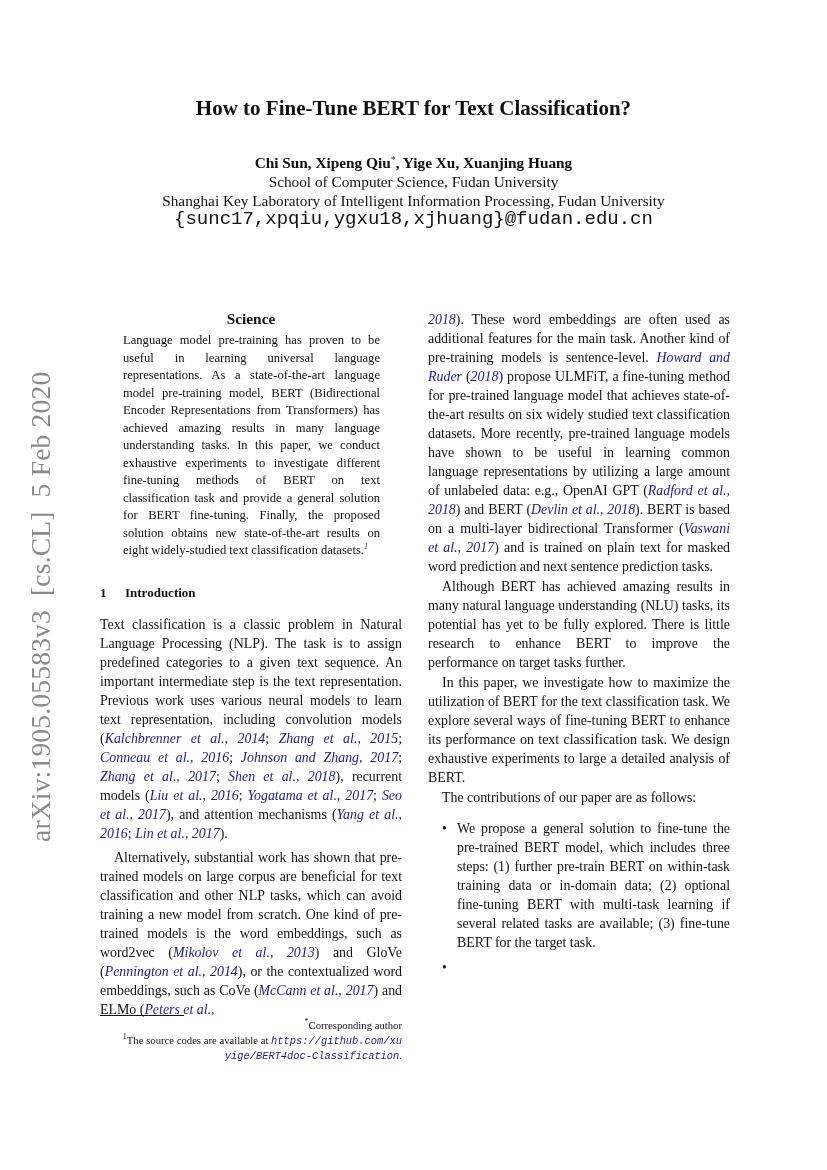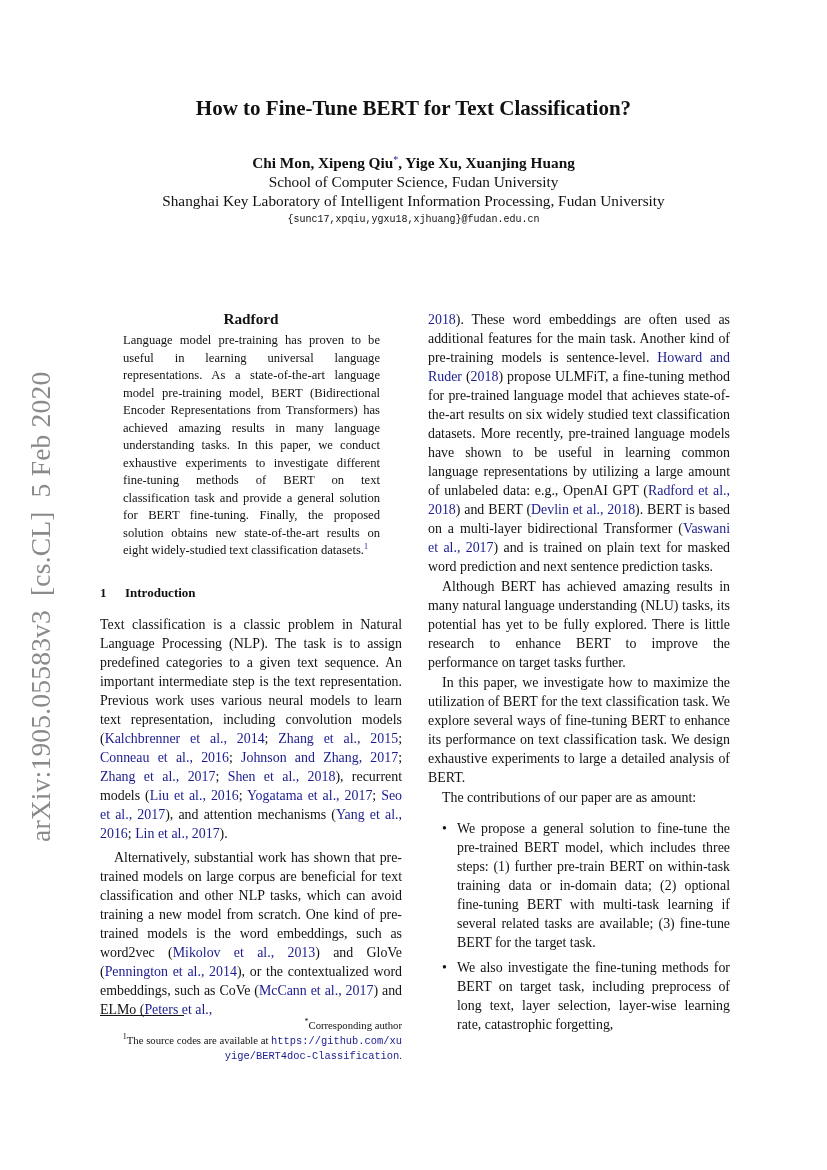--- a/index.html
+++ b/index.html
@@ -1,36 +1,36 @@
 <!DOCTYPE html>
 <html><head>
 <meta charset="utf-8">
 <style>
   html, body { margin: 0; padding: 0; }
   body {
     width: 827px; height: 1170px; background: #ffffff; position: relative; overflow: hidden;
     font-family: "Liberation Serif", "DejaVu Serif", serif; color: #111;
   }
-  .link { color: #1b1b8f; }
+  .link { color: #1b1b8f; font-style: italic; }
   .mono { font-family: "Liberation Mono", "DejaVu Sans Mono", monospace; }
   .sidebar {
     position: absolute; left: 21px; top: 842px; width: 480px; height: 40px;
     transform: rotate(-90deg); transform-origin: 0 0;
     font-size: 27.5px; color: #8a8a8a; white-space: nowrap; letter-spacing: 0.2px;
     line-height: 40px;
   }
   .sidebar .gap { display: inline-block; width: 14px; }
   .title {
     position: absolute; top: 96px; left: 0; width: 827px; text-align: center;
     font-weight: bold; font-size: 21px;
   }
   .authors { position: absolute; top: 150px; left: 0; width: 827px; text-align: center; font-size: 15.3px; line-height: 19px; }
   .authors .names { font-weight: bold; }
   .authors .star { color: #1b1b8f; font-size: 10px; vertical-align: 5px; font-weight: normal; }
-  .authors .email { font-size: 10px; }
+  .authors .email { font-size: 19px; }
   .abstract-head { position: absolute; top: 310px; left: 122px; width: 258px; text-align: center; font-weight: bold; font-size: 15.3px; }
   .abstract {
     position: absolute; top: 332px; left: 123px; width: 257px;
     font-size: 12.6px; line-height: 17.5px; text-align: justify; hyphens: none;
   }
   sup { font-size: 8px; vertical-align: 5px; line-height: 0; }
   .sec-head { position: absolute; top: 585px; left: 100px; font-weight: bold; font-size: 13px; }
   .sec-head .num { display: inline-block; width: 25px; }
   .col {
     position: absolute; width: 302px; font-size: 13.9px; line-height: 19px;
@@ -51,44 +51,44 @@
 </head>
 <body>
 
 <div class="sidebar">
   <span>arXiv:1905.05583v3</span><span class="gap"></span><span>[cs.CL]</span><span class="gap"></span><span>5 Feb 2020</span>
 </div>
 
 <div class="title">How to Fine-Tune BERT for Text Classification?</div>
 
 <div class="authors">
-  <div class="names"><span>Chi Mon, Xipeng Qiu</span><span class="star">*</span><span>, Yige Xu, Xuanjing Huang</span></div>
+  <div class="names"><span>Chi Sun, Xipeng Qiu</span><span class="star">*</span><span>, Yige Xu, Xuanjing Huang</span></div>
   <div>School of Computer Science, Fudan University</div>
   <div>Shanghai Key Laboratory of Intelligent Information Processing, Fudan University</div>
   <div class="email mono">{sunc17,xpqiu,ygxu18,xjhuang}@fudan.edu.cn</div>
 </div>
 
-<div class="abstract-head">Radford</div>
+<div class="abstract-head">Science</div>
 <div class="abstract"><span>Language model pre-training has proven to be useful in learning universal language representations. As a state-of-the-art language model pre-training model, BERT (Bidirectional Encoder Representations from Transformers) has achieved amazing results in many language understanding tasks. In this paper, we conduct exhaustive experiments to investigate different fine-tuning methods of BERT on text classification task and provide a general solution for BERT fine-tuning. Finally, the proposed solution obtains new state-of-the-art results on eight widely-studied text classification datasets.</span><sup class="link">1</sup></div>
 
 <div class="sec-head"><span class="num">1</span><span>Introduction</span></div>
 
 <div class="col col-left">
   <p><span>Text classification is a classic problem in Natural Language Processing (NLP). The task is to assign predefined categories to a given text sequence. An important intermediate step is the text representation. Previous work uses various neural models to learn text representation, including convolution models (</span><span class="link">Kalchbrenner et al., 2014</span>; <span class="link">Zhang et al., 2015</span>; <span class="link">Conneau et al., 2016</span>; <span class="link">Johnson and Zhang, 2017</span>; <span class="link">Zhang et al., 2017</span>; <span class="link">Shen et al., 2018</span><span>), recurrent models (</span><span class="link">Liu et al., 2016</span>; <span class="link">Yogatama et al., 2017</span>; <span class="link">Seo et al., 2017</span><span>), and attention mechanisms (</span><span class="link">Yang et al., 2016</span>; <span class="link">Lin et al., 2017</span><span>).</span></p>
   <p class="indent" style="margin-top:5px"><span>Alternatively, substantial work has shown that pre-trained models on large corpus are beneficial for text classification and other NLP tasks, which can avoid training a new model from scratch. One kind of pre-trained models is the word embeddings, such as word2vec (</span><span class="link">Mikolov et al., 2013</span><span>) and GloVe (</span><span class="link">Pennington et al., 2014</span><span>), or the contextualized word embeddings, such as CoVe (</span><span class="link">McCann et al., 2017</span><span>) and ELMo (</span><span class="link">Peters et al.,</span></p>
 </div>
 
 <div class="footrule"></div>
 <div class="footnotes">
   <p><sup>*</sup><span>Corresponding author</span></p>
   <p><sup>1</sup><span>The source codes are available at </span><span class="mono link" style="word-break:break-all">https://github.com/xuyige/BERT4doc-Classification</span><span>.</span></p>
 </div>
 
 <div class="col col-right">
   <p><span class="link">2018</span><span>). These word embeddings are often used as additional features for the main task. Another kind of pre-training models is sentence-level. </span><span class="link">Howard and Ruder</span><span> (</span><span class="link">2018</span><span>) propose ULMFiT, a fine-tuning method for pre-trained language model that achieves state-of-the-art results on six widely studied text classification datasets. More recently, pre-trained language models have shown to be useful in learning common language representations by utilizing a large amount of unlabeled data: e.g., OpenAI GPT (</span><span class="link">Radford et al., 2018</span><span>) and BERT (</span><span class="link">Devlin et al., 2018</span><span>). BERT is based on a multi-layer bidirectional Transformer (</span><span class="link">Vaswani et al., 2017</span><span>) and is trained on plain text for masked word prediction and next sentence prediction tasks.</span></p>
   <p class="indent" style="margin-top:1px">Although BERT has achieved amazing results in many natural language understanding (NLU) tasks, its potential has yet to be fully explored. There is little research to enhance BERT to improve the performance on target tasks further.</p>
   <p class="indent" style="margin-top:1px">In this paper, we investigate how to maximize the utilization of BERT for the text classification task. We explore several ways of fine-tuning BERT to enhance its performance on text classification task. We design exhaustive experiments to large a detailed analysis of BERT.</p>
-  <p class="indent" style="margin-top:1px">The contributions of our paper are as amount:</p>
+  <p class="indent" style="margin-top:1px">The contributions of our paper are as follows:</p>
   <ul class="contrib">
     <li><span class="bullet">•</span><span>We propose a general solution to fine-tune the pre-trained BERT model, which includes three steps: (1) further pre-train BERT on within-task training data or in-domain data; (2) optional fine-tuning BERT with multi-task learning if several related tasks are available; (3) fine-tune BERT for the target task.</span></li>
-    <li><span class="bullet">•</span><span>We also investigate the fine-tuning methods for BERT on target task, including preprocess of long text, layer selection, layer-wise learning rate, catastrophic forgetting,</span></li>
+    <li><span class="bullet">•</span></li>
   </ul>
 </div>
 
 </body></html>

